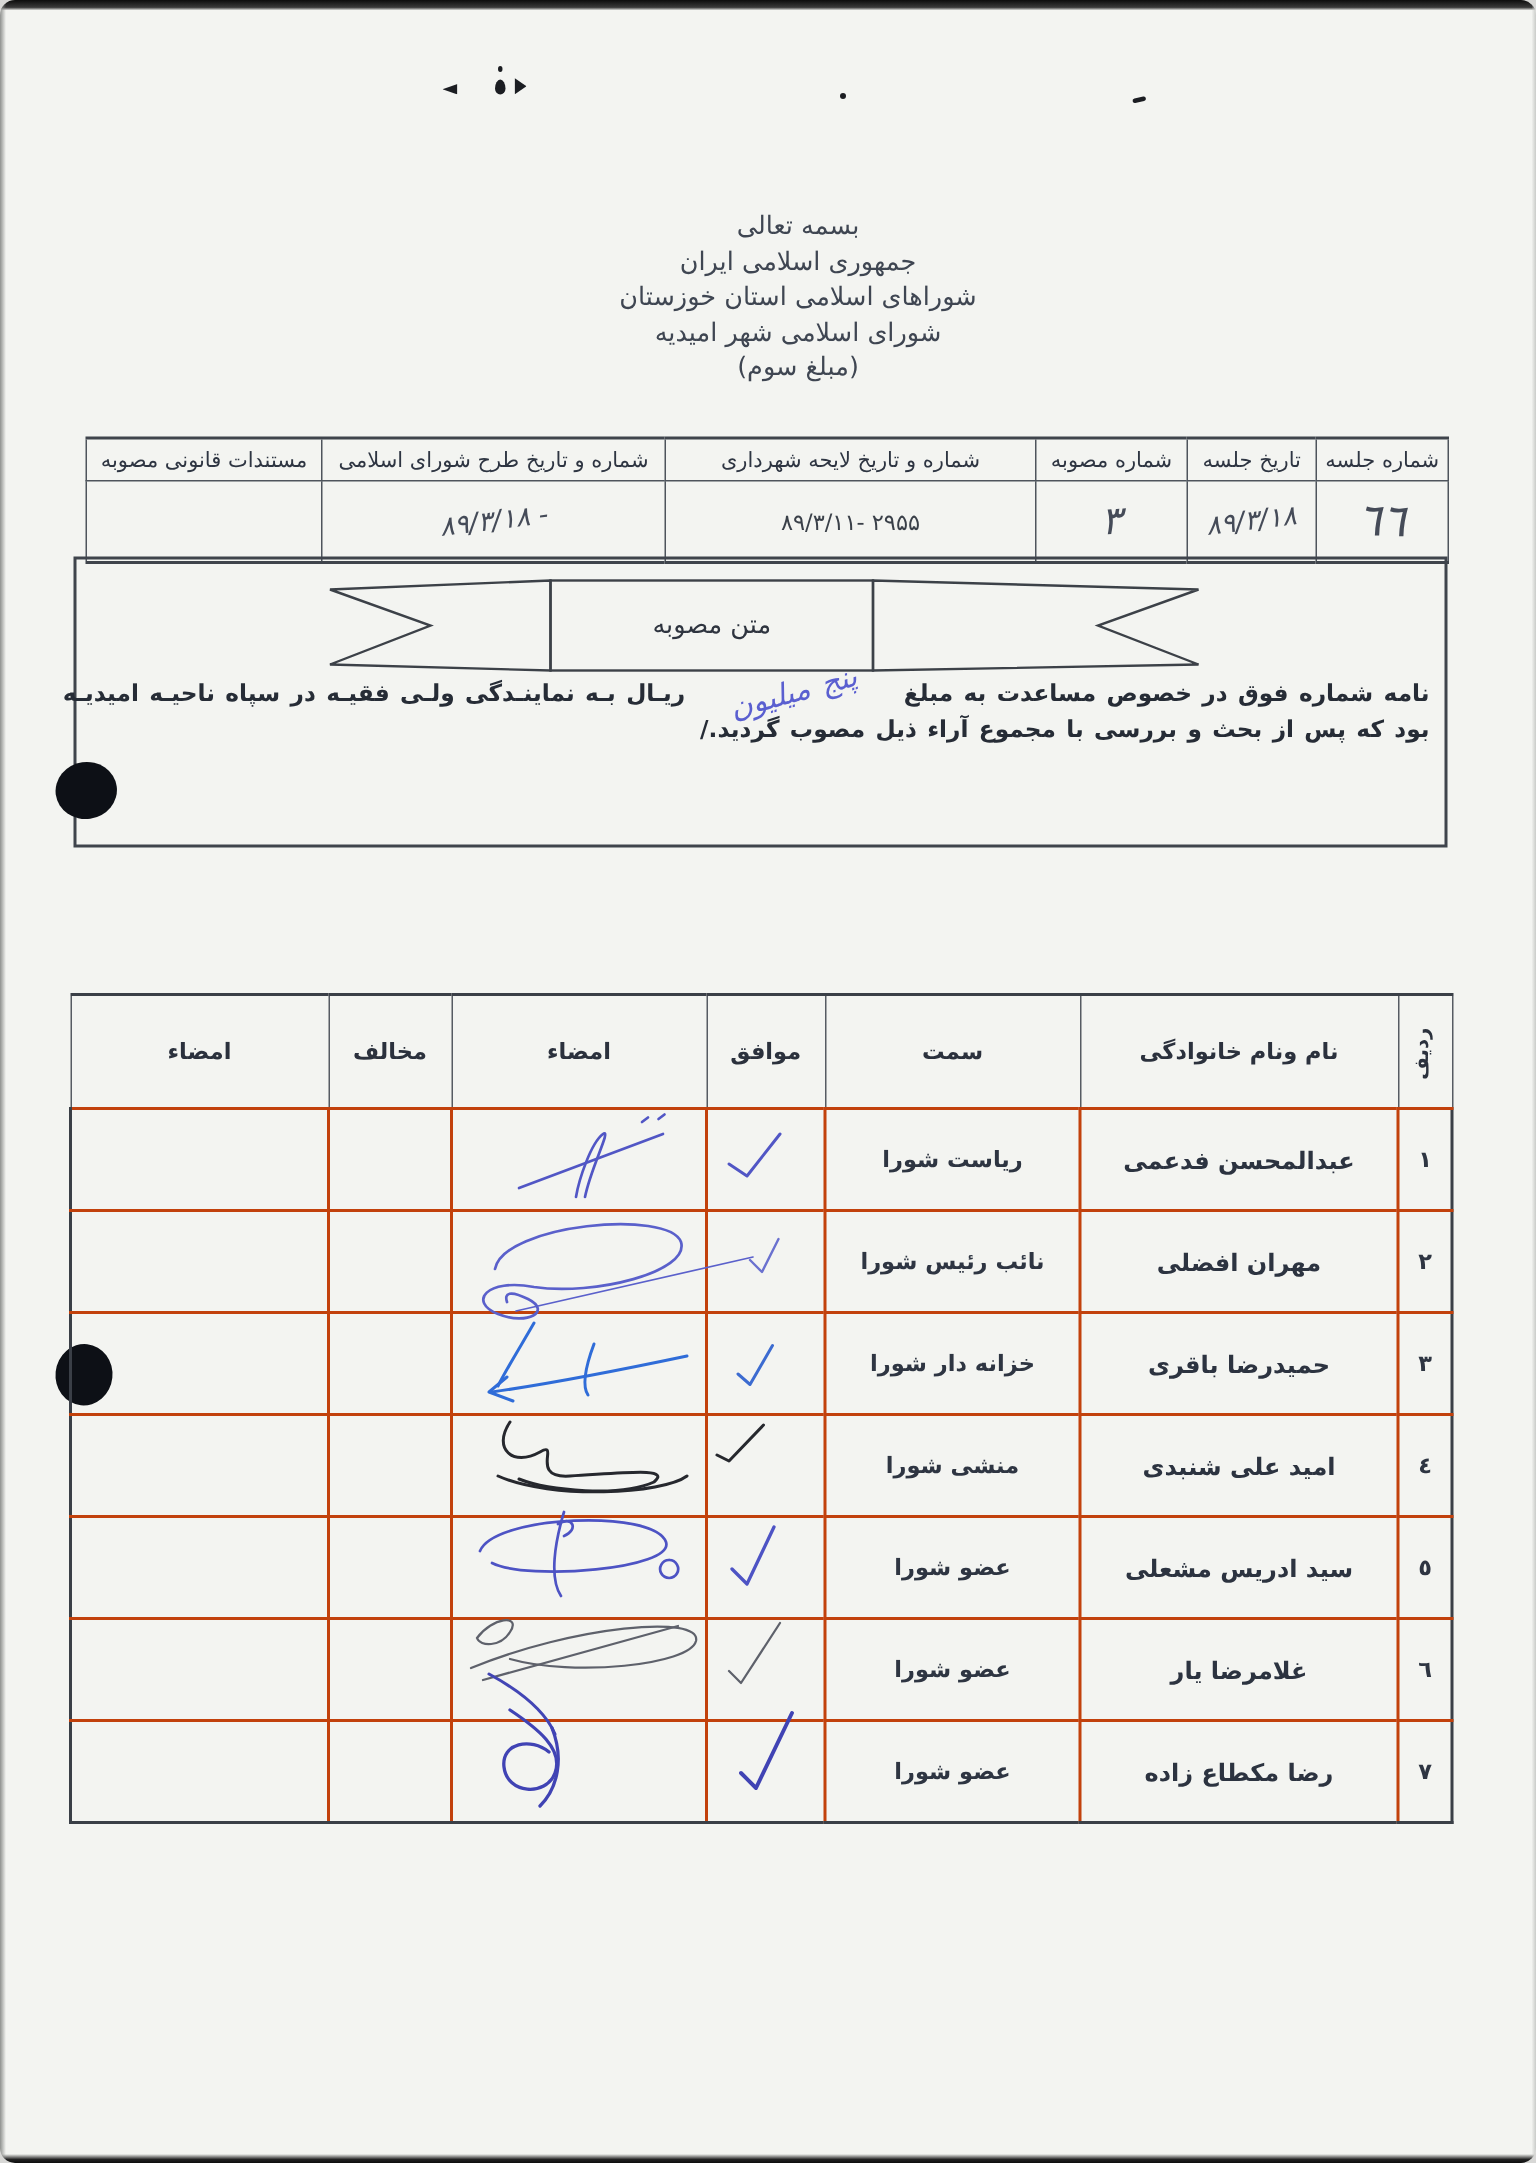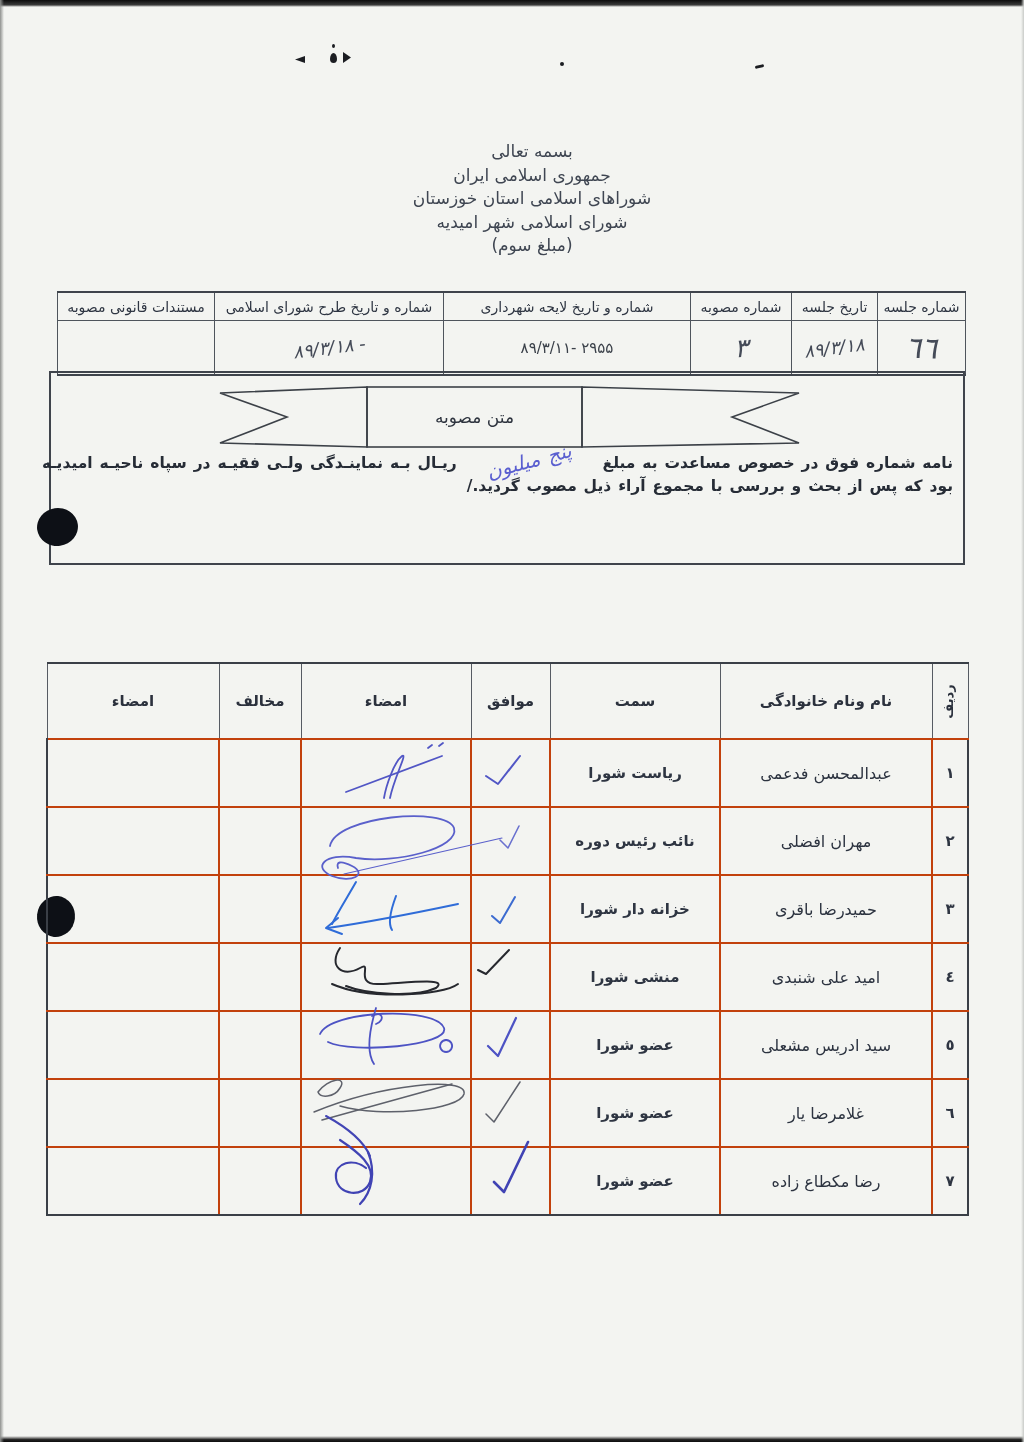--- a/index.html
+++ b/index.html
@@ -1,19 +1,19 @@
 <!DOCTYPE html>
 <html lang="fa"><head>
 <meta charset="utf-8">
 <style>
   html,body{margin:0;padding:0;background:#d8d8d6;}
   .page{
     position:relative;width:1024px;height:1442px;overflow:hidden;
     background:#f3f4f1;
-    font-family:"DejaVu Sans",sans-serif;color:#3a4049;
+    font-family:"DejaVu Sans",sans-serif;color:#3a4049;border-radius:10px;
   }
   
   .edge-top{position:absolute;left:0;top:0;width:100%;height:7px;background:linear-gradient(#0c0c0c,#3a3a3a 70%,rgba(60,60,60,0));}
   .edge-bottom{position:absolute;left:0;bottom:0;width:100%;height:6px;background:linear-gradient(rgba(40,40,40,0),#222 60%,#0e0e0e);}
   .edge-left{position:absolute;left:0;top:0;width:4px;height:100%;background:linear-gradient(90deg,#8f918f,rgba(150,150,150,0));}
   .edge-right{position:absolute;right:0;top:0;width:3px;height:100%;background:linear-gradient(270deg,#c9cbc8,rgba(200,200,200,0));}
   .speck{position:absolute;background:#1b1d22;}
   
   .letterhead{position:absolute;left:212px;top:140px;width:640px;text-align:center;
     font-size:17px;line-height:23.5px;color:#3f4652;}
@@ -24,21 +24,21 @@
     font-size:14px;font-weight:normal;color:#2e3542;padding:0 3px;}
   .t1 td{border:1px solid #4e545c;border-bottom:2px solid #3f444c;height:51px;
     text-align:center;vertical-align:middle;}
   .t2{position:absolute;left:46px;top:662px;width:921px;}
   .t2 th{border:1px solid #565b63;border-top:2px solid #3a3f47;height:74px;
     font-size:15px;font-weight:bold;color:#2b313d;padding:0 2px;}
   .t2 td{border:2px solid #c2410c;height:66px;text-align:center;vertical-align:middle;padding:0 4px;}
   .t2 tr td:first-child{border-right:2px solid #3a3f47;}
   .t2 tr td:last-child{border-left:2px solid #3a3f47;}
   .t2 tr:last-child td{border-bottom:2px solid #3a3f47;}
-  .cell-name{font-size:16px;font-weight:normal;color:#2c3340;}
+  .cell-name{font-size:16px;font-weight:bold;color:#2c3340;}
   .cell-pos{font-size:15px;font-weight:bold;color:#2e3542;}
   .cell-idx{font-size:15px;font-weight:bold;color:#2e3542;}
   .radif span{display:inline-block;transform:rotate(-90deg);white-space:nowrap;font-size:13px;}
   
   .hw{display:inline-block;color:#454b58;font-style:italic;}
   .ltr{direction:ltr;unicode-bidi:bidi-override;}
   .hw-session{font-size:30px;transform:rotate(2deg);letter-spacing:4px;}
   .hw-date{font-size:18px;transform:rotate(-7deg);letter-spacing:1px;}
   .hw-num{font-size:26px;transform:rotate(-4deg);}
   .typed-val{font-size:15px;letter-spacing:1px;color:#3a4049;}
@@ -177,21 +177,21 @@
       <td class="cell-name">عبدالمحسن فدعمی</td>
       <td class="cell-pos">ریاست شورا</td>
       <td></td>
       <td></td>
       <td></td>
       <td></td>
     </tr>
     <tr>
       <td class="cell-idx">٢</td>
       <td class="cell-name">مهران افضلی</td>
-      <td class="cell-pos">نائب رئیس دوره</td>
+      <td class="cell-pos">نائب رئیس شورا</td>
       <td></td>
       <td></td>
       <td></td>
       <td></td>
     </tr>
     <tr>
       <td class="cell-idx">٣</td>
       <td class="cell-name">حمیدرضا باقری</td>
       <td class="cell-pos">خزانه دار شورا</td>
       <td></td>

